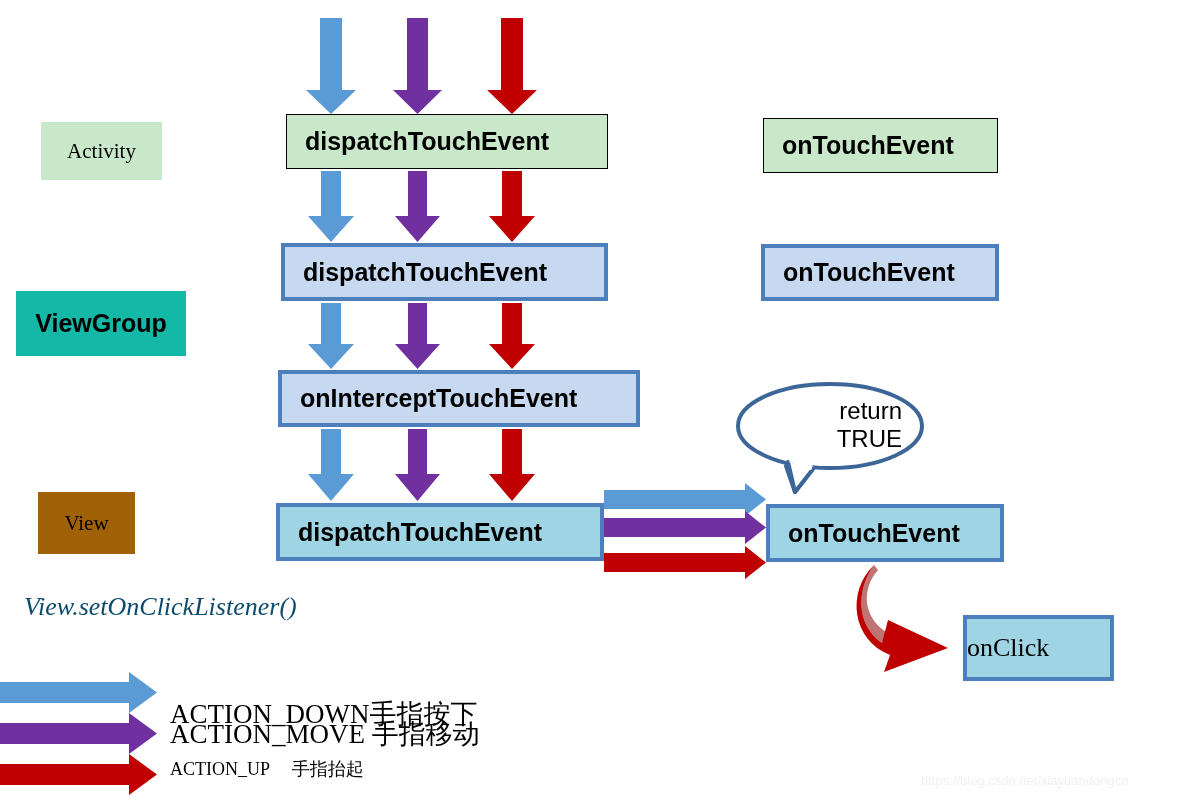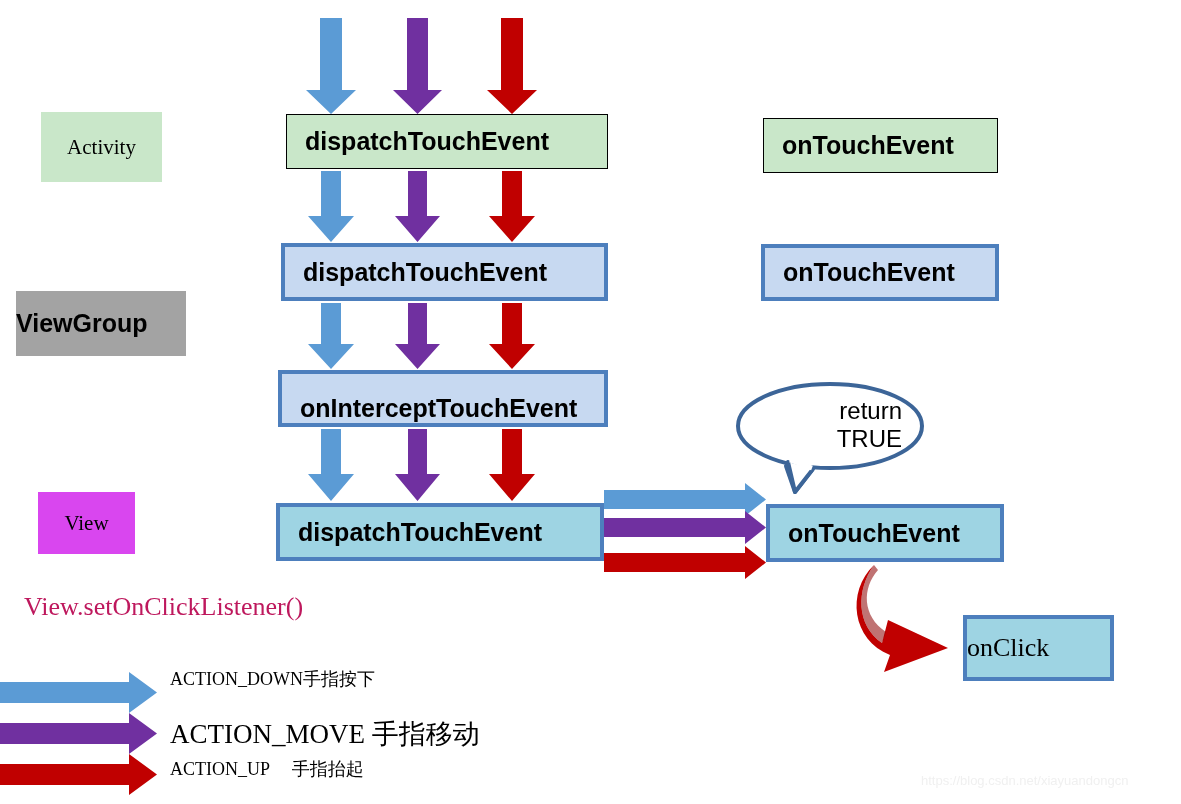--- a/index.html
+++ b/index.html
@@ -44,39 +44,41 @@
     background: #c9e7c9;
     border: none;
     justify-content: center;
   }
   
   .vg-box {
     background: #c7d9f1;
     border: 4px solid #4d7fbd;
   }
   .vg-key {
-    background: #a3a3a3;
+    background: #14b8a6;
     border: none;
+    justify-content: center;
   }
   
   .view-box {
     background: #9ed4e3;
     border: 4px solid #4d7fbd;
   }
   .view-key {
-    background: #d946ef;
+    background: #a16207;
     border: none;
     justify-content: center;
   }
 
   .caption {
     position: absolute;
     font-family: "Liberation Serif", serif;
-    color: #be185d;
-    white-space: nowrap;
+    color: #0c4a6e;
+    white-space: nowrap;
+    font-style: italic;
   }
   .legend-label {
     position: absolute;
     font-family: "Liberation Serif", serif;
     color: #000000;
     white-space: nowrap;
   }
   .legend-cn {
     font-family: "Liberation Serif", serif;
   }
@@ -181,21 +183,21 @@
       <polygon points="0,682 129,682 129,672 157,692.5 129,713 129,703 0,703" fill="#5b9bd5"></polygon>
     </g>
     <g>
       <polygon points="0,723 129,723 129,713 157,733.5 129,754 129,744 0,744" fill="#7030a0"></polygon>
     </g>
     <g>
       <polygon points="0,764 129,764 129,754 157,774.5 129,795 129,785 0,785" fill="#c00000"></polygon>
     </g>
   </svg>
 
-  <div class="box box-serif act-key" style="left:41px; top:112px; width:121px; height:70px; font-size:21px;">
+  <div class="box box-serif act-key" style="left:41px; top:122px; width:121px; height:58px; font-size:21px;">
     <span>Activity</span>
   </div>
 
   <div class="box box-sans vg-key" style="left:16px; top:291px; width:170px; height:65px; font-size:25px;">
     <span>ViewGroup</span>
   </div>
 
   <div class="box box-serif view-key" style="left:38px; top:492px; width:97px; height:62px; font-size:21px;">
     <span>View</span>
   </div>
@@ -209,42 +211,42 @@
   </div>
 
   <div class="box box-sans vg-box" style="left:281px; top:243px; width:327px; height:58px; font-size:25px; padding-left:18px;">
     <span>dispatchTouchEvent</span>
   </div>
 
   <div class="box box-sans vg-box" style="left:761px; top:244px; width:238px; height:57px; font-size:25px; padding-left:18px;">
     <span>onTouchEvent</span>
   </div>
 
-  <div class="box box-sans vg-box" style="left:278px; top:370px; width:330px; height:57px; font-size:25px; padding-left:18px;align-items:flex-end;">
+  <div class="box box-sans vg-box" style="left:278px; top:370px; width:362px; height:57px; font-size:25px; padding-left:18px;">
     <span>onInterceptTouchEvent</span>
   </div>
 
   <div class="box box-sans view-box" style="left:276px; top:503px; width:328px; height:58px; font-size:25px; padding-left:18px;">
     <span>dispatchTouchEvent</span>
   </div>
 
   <div class="box box-sans view-box" style="left:766px; top:504px; width:238px; height:58px; font-size:25px; padding-left:18px;">
     <span>onTouchEvent</span>
   </div>
 
   <div class="box box-serif view-box" style="left:963px; top:615px; width:151px; height:66px; font-size:26px; justify-content:flex-start;">
     <span>onClick</span>
   </div>
 
   <div class="callout-text" style="left:760px; top:397px; width:142px; font-size:24px;">return
 TRUE</div>
 
   <div class="caption" style="left:24px; top:592px; font-size:26px;">View.setOnClickListener()</div>
 
-  <div class="legend-label" style="left:170px; top:667px; font-size:18px;">
+  <div class="legend-label" style="left:170px; top:696px; font-size:27px;">
     <span>ACTION_DOWN</span><span class="legend-cn">手指按下</span>
   </div>
 
   <div class="legend-label" style="left:170px; top:716px; font-size:27px;">
     <span>ACTION_MOVE</span><span> </span><span class="legend-cn">手指移动</span>
   </div>
 
   <div class="legend-label" style="left:170px; top:757px; font-size:18px;">
     <span>ACTION_UP</span><span style="white-space:pre;">     </span><span class="legend-cn">手指抬起</span>
   </div>

